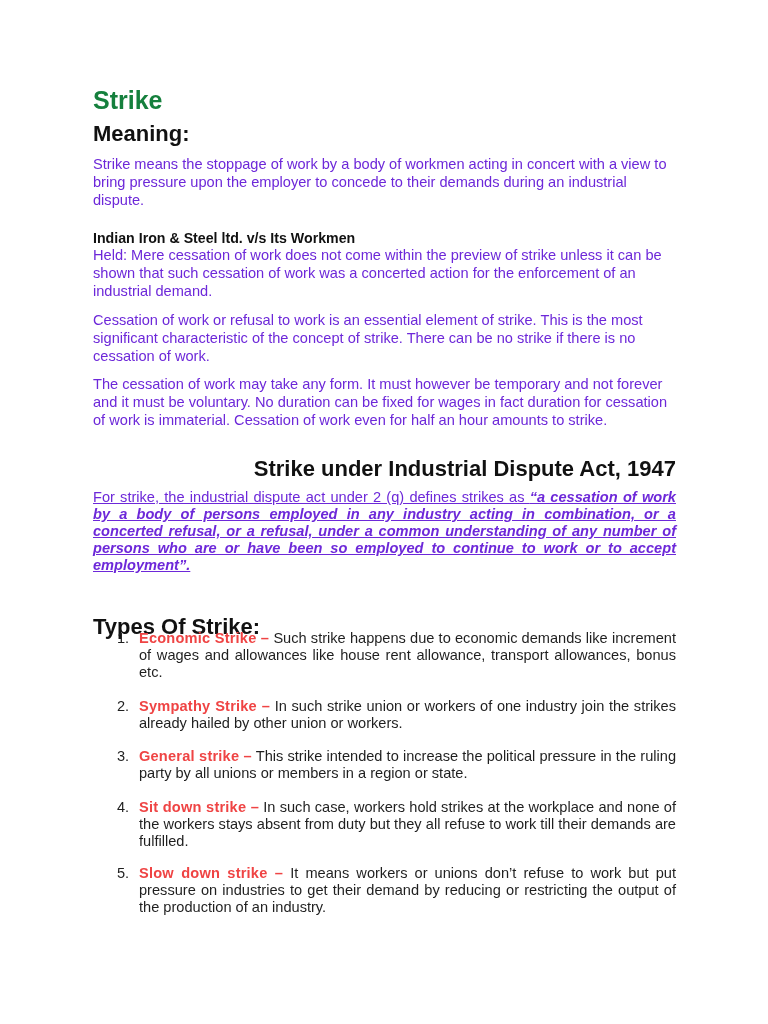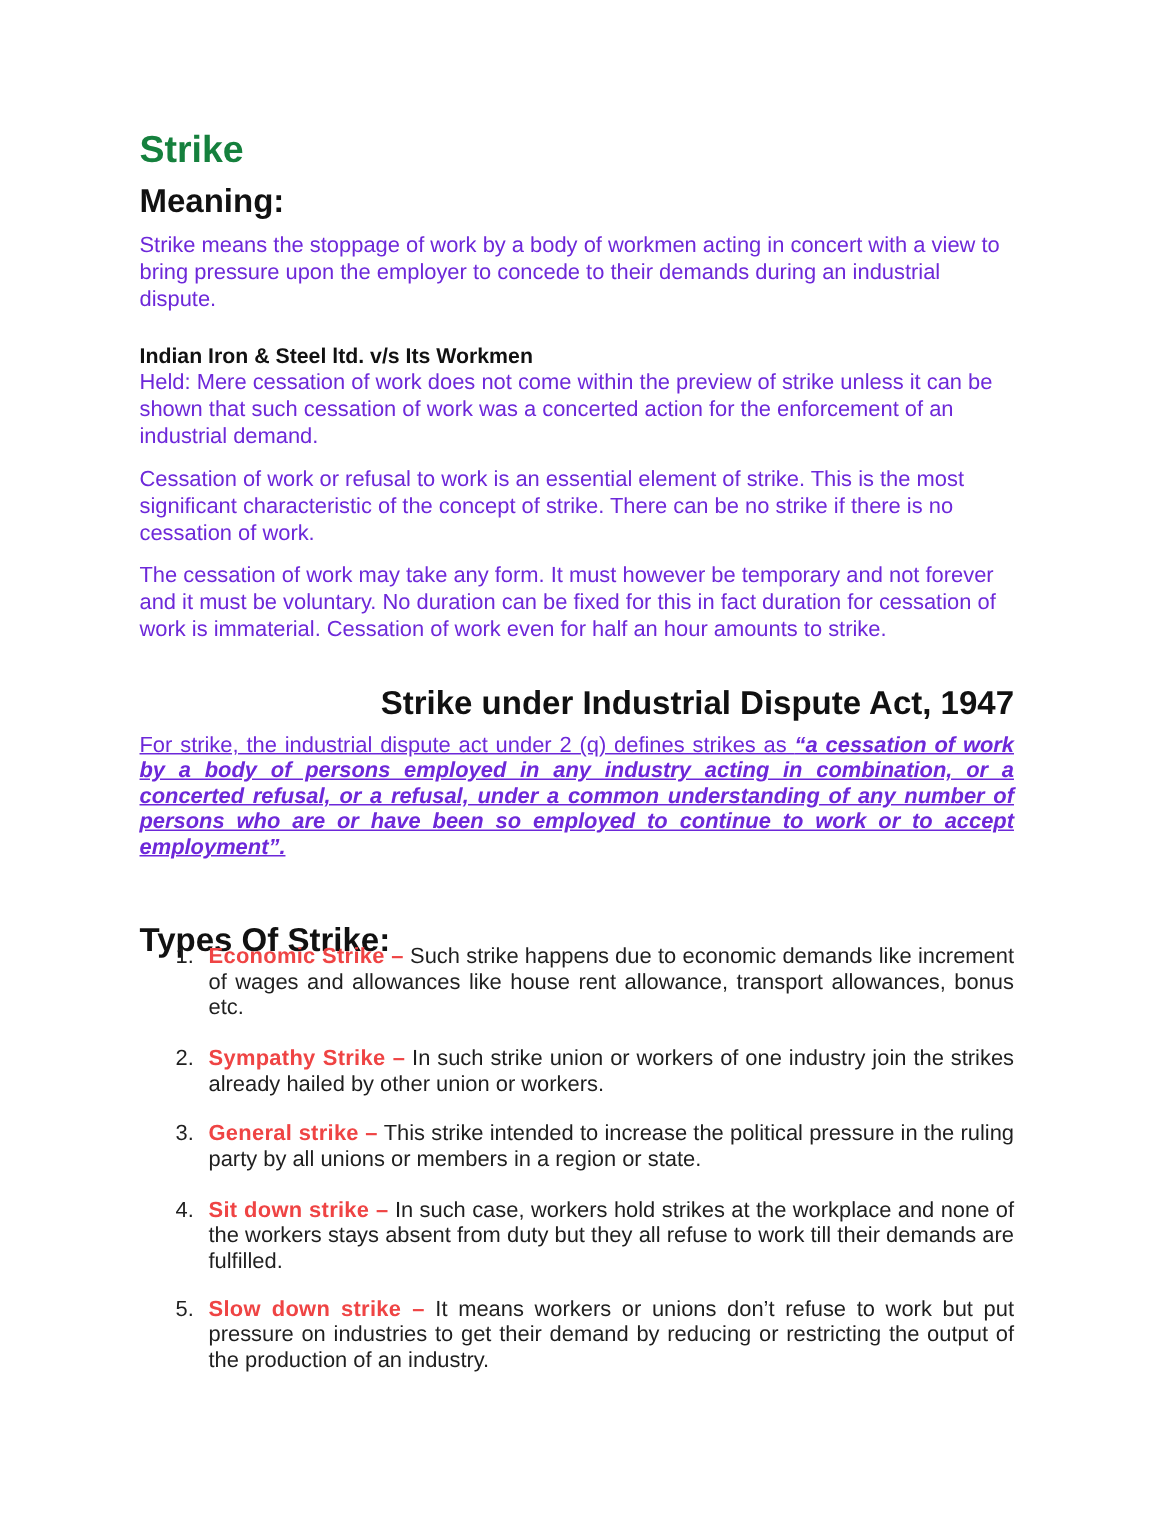--- a/index.html
+++ b/index.html
@@ -29,21 +29,21 @@
   <div class="blk h2" style="top:123px;">Meaning:</div>
 
   <div class="blk p" style="top:155px;">Strike means the stoppage of work by a body of workmen acting in concert with a view to bring pressure upon the employer to concede to their demands during an industrial dispute.</div>
 
   <div class="blk case" style="top:219px;margin-top:10px;">Indian Iron &amp; Steel ltd. v/s Its Workmen</div>
 
   <div class="blk p" style="top:246px;">Held: Mere cessation of work does not come within the preview of strike unless it can be shown that such cessation of work was a concerted action for the enforcement of an industrial demand.</div>
 
   <div class="blk p" style="top:311px;">Cessation of work or refusal to work is an essential element of strike. This is the most significant characteristic of the concept of strike. There can be no strike if there is no cessation of work.</div>
 
-  <div class="blk p" style="top:375px;">The cessation of work may take any form. It must however be temporary and not forever and it must be voluntary. No duration can be fixed for this in fact duration for cessation of work is immaterial. Cessation of work even for half an hour amounts to strike.</div>
+  <div class="blk p" style="top:375px;">The cessation of work may take any form. It must however be temporary and not forever and it must be voluntary. No duration can be fixed for wages in fact duration for cessation of work is immaterial. Cessation of work even for half an hour amounts to strike.</div>
 
   <div class="blk h2" style="top:458px;text-align:right;">Strike under Industrial Dispute Act, 1947</div>
 
   <div class="blk p just" style="top:489px; line-height:17px;"><span>For strike, the industrial dispute act under 2 (q) defines strikes as </span><span class="bi">“a cessation of work by a body of persons employed in any industry acting in combination, or a concerted refusal, or a refusal, under a common understanding of any number of persons who are or have been so employed to continue to work or to accept employment”.</span></div>
 
   <div class="blk h2" style="top:616px;">Types Of Strike:</div>
 
   <div>
     <div class="item" style="top:630px;">
       <span class="num">1.</span>

